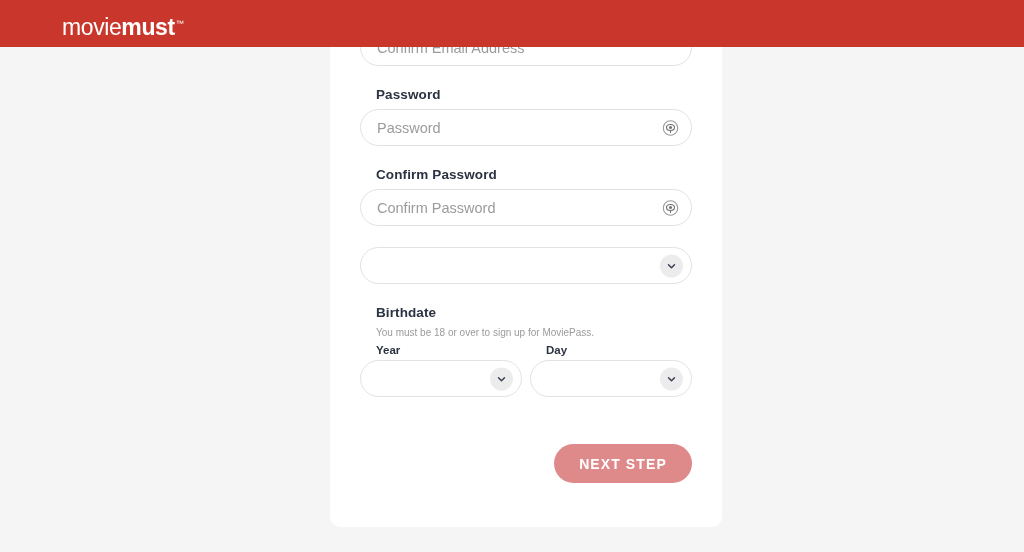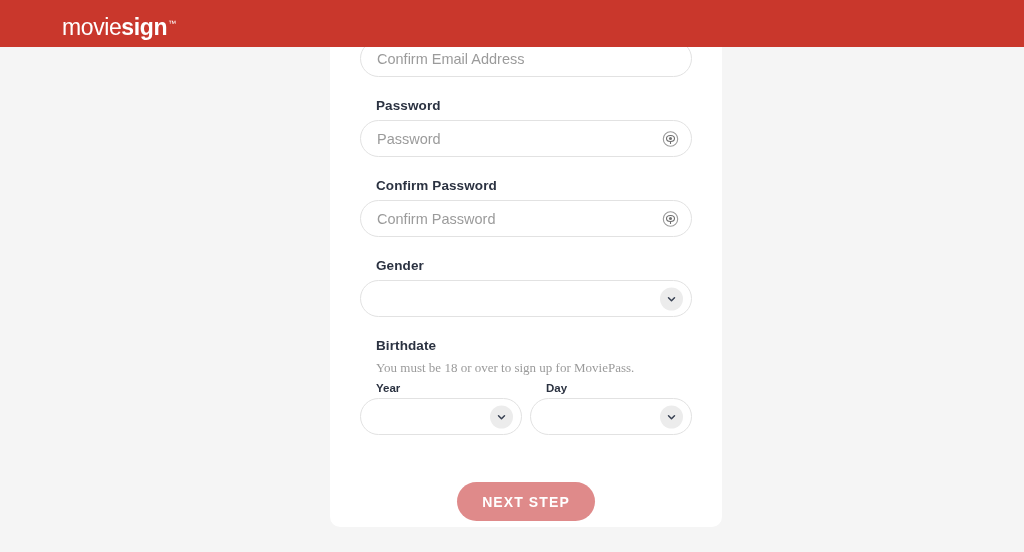--- a/index.html
+++ b/index.html
@@ -27,21 +27,21 @@
   .signup-card {
     position: absolute;
     left: 330px;
     top: 0;
     width: 392px;
     height: 527px;
     background: #ffffff;
     border-bottom-left-radius: 10px;
     border-bottom-right-radius: 10px;
     box-sizing: border-box;
-    padding: 11px 30px;
+    padding: 0 30px;
     overflow: hidden;
   }
 
   
   .header-bar {
     position: absolute;
     left: 0;
     top: 0;
     width: 1024px;
     height: 47px;
@@ -166,45 +166,44 @@
   .cutoff-field {
     position: relative;
     height: 37px;
     margin-top: 29px;
   }
 
   .spacer-lg { height: 21px; }
 
   
   .helper-text {
-    font-size: 13px;
+    font-size: 10px;
     color: #9b9b9b;
     margin: 2px 0 6px 16px;
-    font-family: Liberation Serif, serif;
   }
   .date-row {
     display: flex;
     gap: 8px;
   }
   .date-col {
     flex: 1;
     min-width: 0;
   }
   .date-sublabel {
     font-size: 11.5px;
     font-weight: 700;
     color: #2b3241;
     margin: 0 0 4px 16px;
     display: block;
   }
 
   
   .button-row {
     display: flex;
-    justify-content: center;
+    justify-content: flex-end;
     margin-top: 47px;
   }
   .next-step-btn {
     background: #df8a8a;
     border: 0;
     border-radius: 20px;
     color: #ffffff;
     font-family: "Liberation Sans", sans-serif;
     font-size: 14px;
     font-weight: 700;
@@ -257,21 +256,20 @@
           <circle cx="8.5" cy="8" r="1.5" fill="#6e6e6e"></circle>
           <line x1="8.5" y1="11" x2="8.5" y2="13.6" stroke="#6e6e6e" stroke-width="1.1"></line>
         </svg>
       </span>
     </div>
   </div>
 
   <div class="spacer-lg"></div>
 
   <div class="field-group">
-    <span class="field-label">Gender</span>
     <div class="select-shell">
       <span class="select-value"></span>
       <span class="chevron-circle">
         <svg width="11" height="11" viewBox="0 0 11 11">
           <polyline points="2.5,4.2 5.5,7.2 8.5,4.2" fill="none" stroke="#3a4354" stroke-width="1.5" stroke-linecap="round" stroke-linejoin="round"></polyline>
         </svg>
       </span>
     </div>
   </div>
 
@@ -312,15 +310,15 @@
   </div>
 
   <div class="button-row">
     <button class="next-step-btn">NEXT STEP</button>
   </div>
 
 </div>
 
 <div class="header-bar">
   <div class="logo">
-    <span class="logo-light">movie</span><span class="logo-bold">sign</span><span class="logo-tm">™</span>
+    <span class="logo-light">movie</span><span class="logo-bold">must</span><span class="logo-tm">™</span>
   </div>
 </div>
 
 </body></html>

